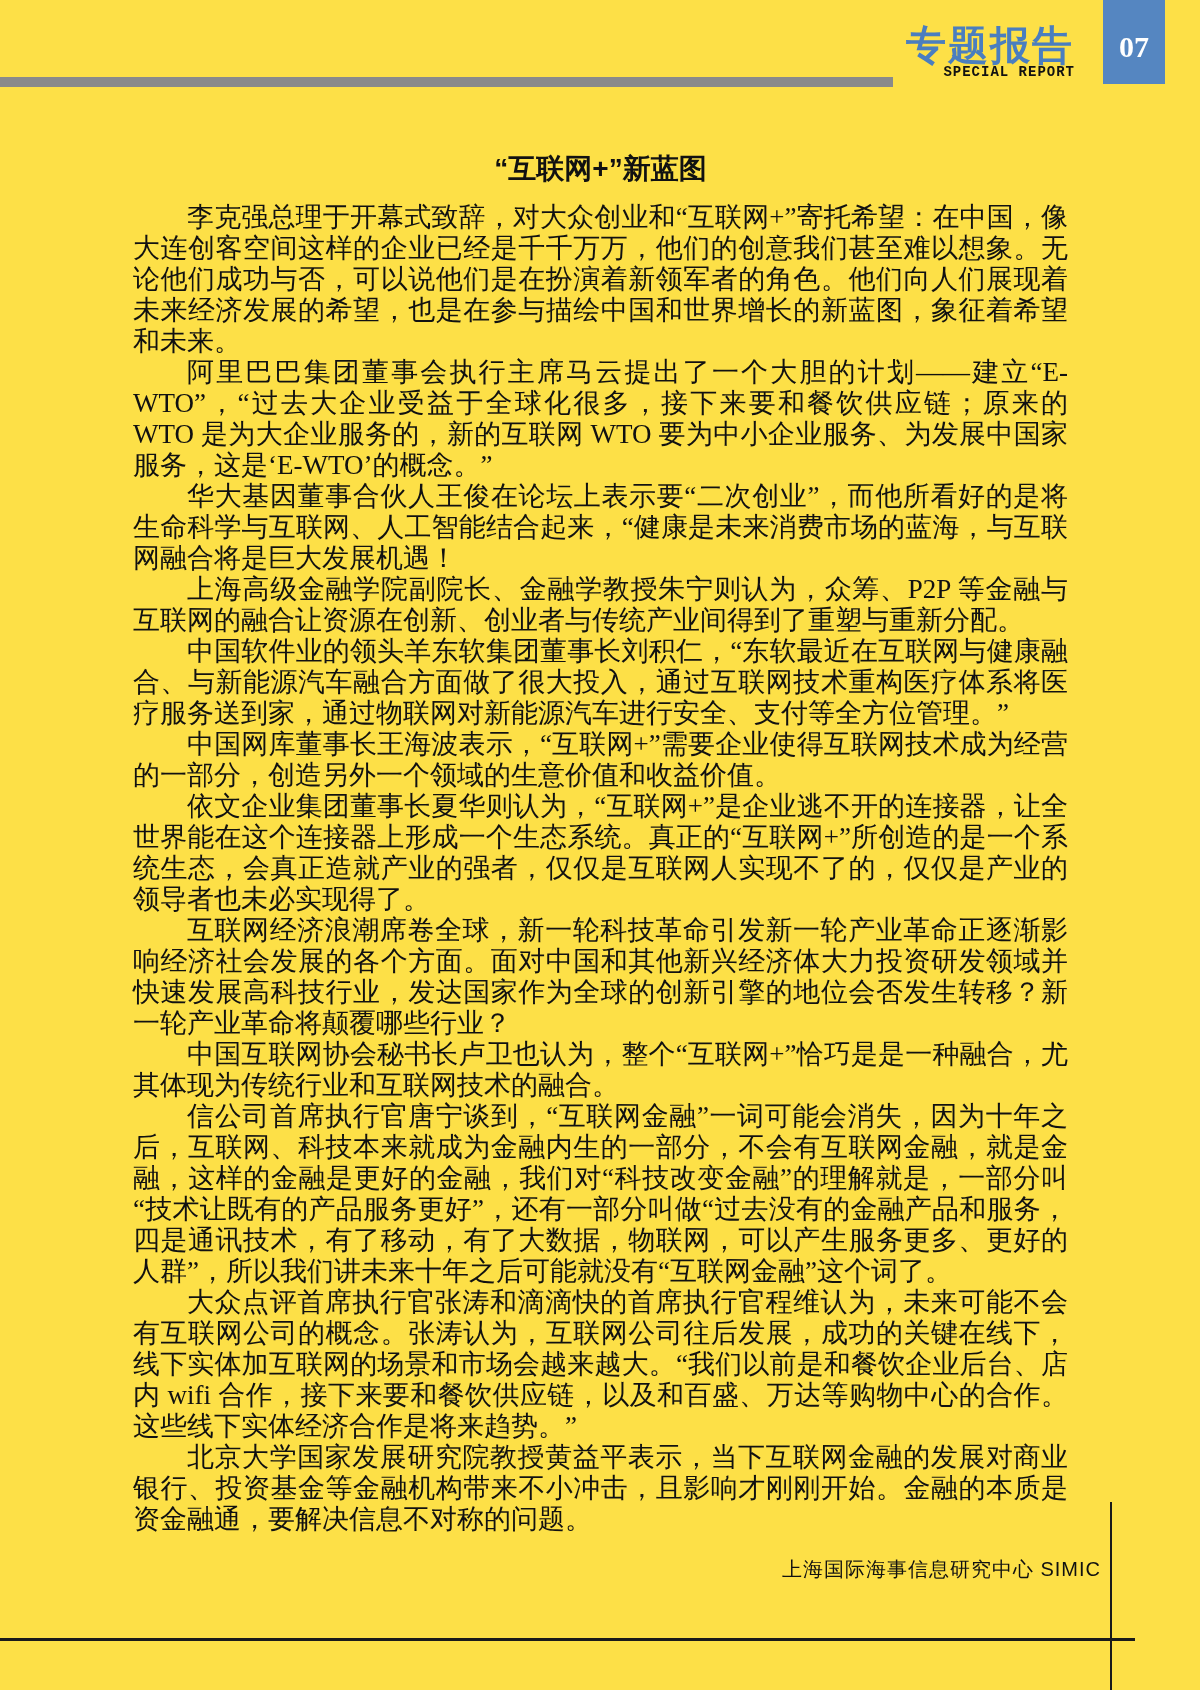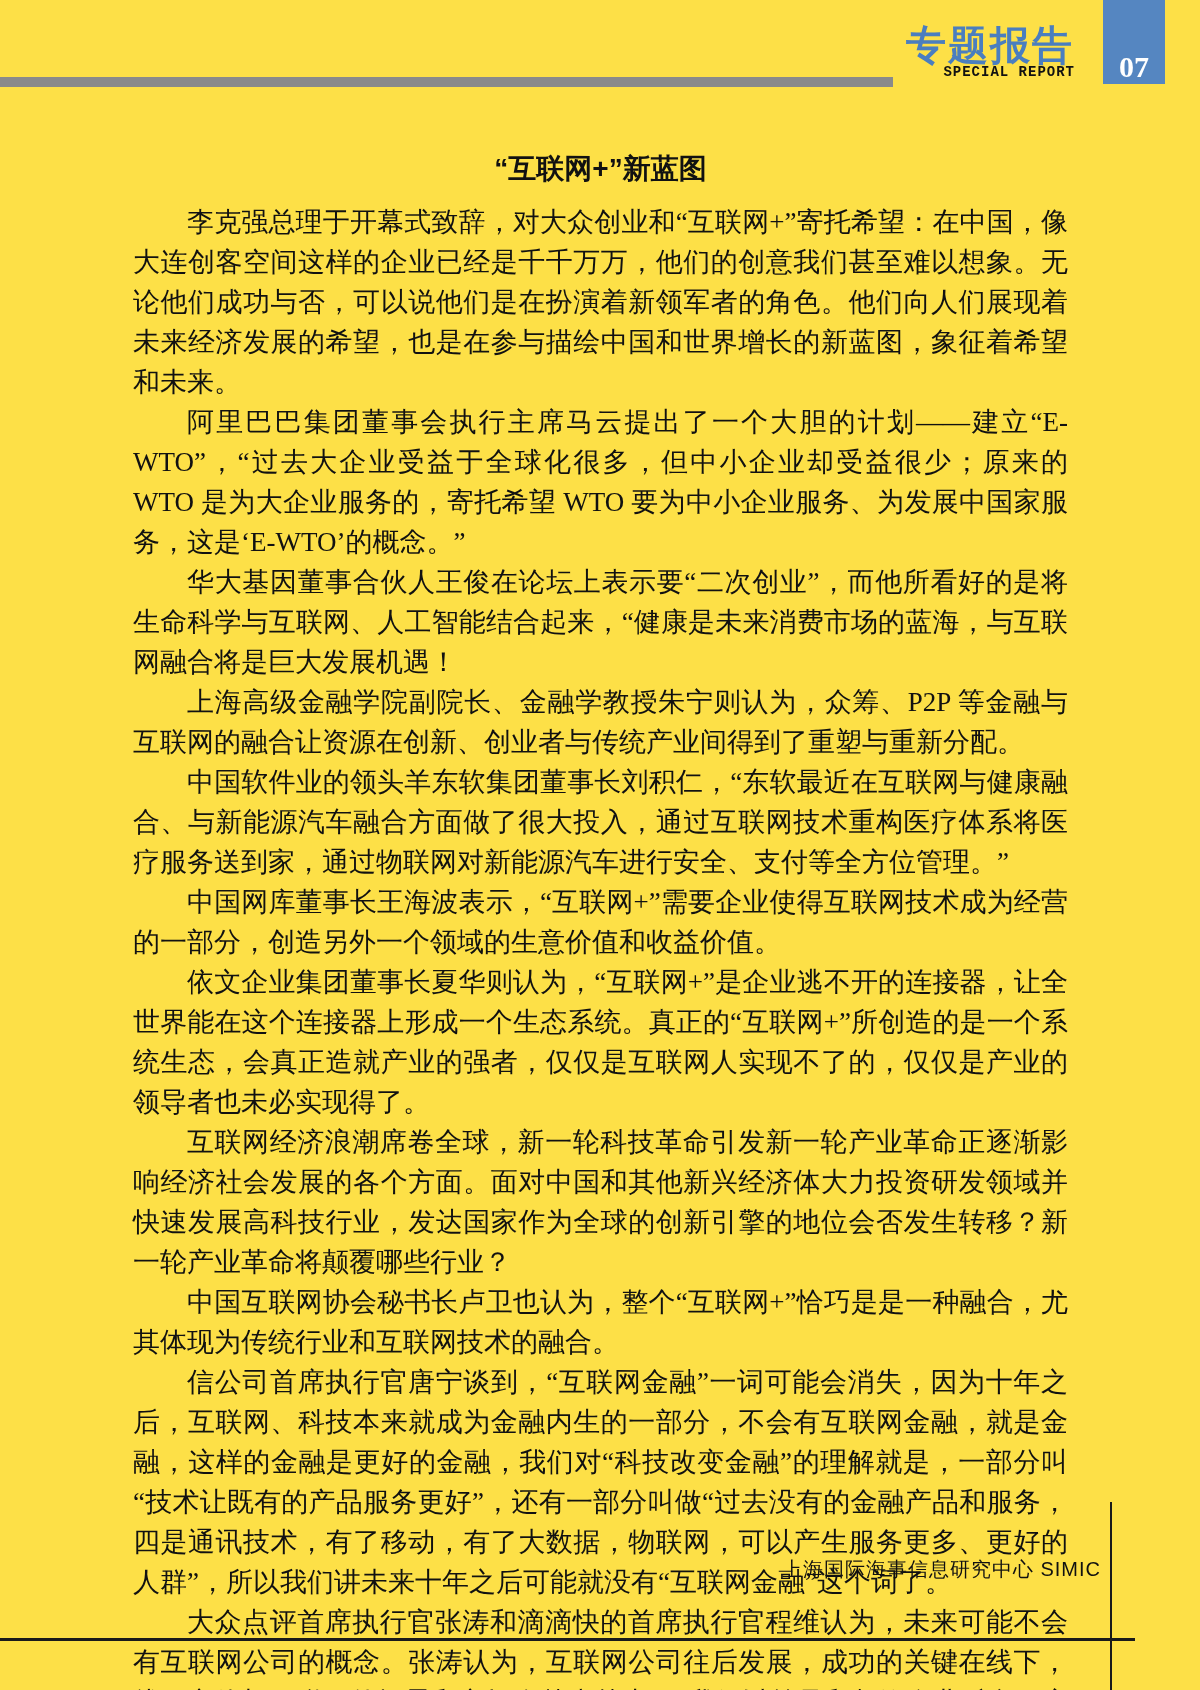--- a/index.html
+++ b/index.html
@@ -34,21 +34,21 @@
     font-size:14px;font-weight:bold;
     letter-spacing:1px;
     color:#111;
     text-align:right;
     white-space:nowrap;
   }
   .page-box{
     position:absolute;left:1103px;top:0;
     width:62px;height:84px;
     background:#5586c1;
-    display:flex;align-items:flex-end;justify-content:center;
+    display:flex;align-items:center;justify-content:center;
     padding-top:10px;box-sizing:border-box;
   }
   .page-box span{
     color:#ffffff;
     font-family:"Liberation Serif","DejaVu Serif",serif;
     font-size:30px;font-weight:bold;
   }
   
   .content{
     position:absolute;left:133px;top:138px;
@@ -57,21 +57,21 @@
   .section-title{
     margin:12px 0 14px 0;
     text-align:center;
     font-family:"Liberation Sans","DejaVu Sans",sans-serif;
     font-size:28px;font-weight:bold;
     color:#111;
   }
   .content p{
     margin:0;
     font-size:27px;
-    line-height:40px;
+    line-height:31px;
     text-align:justify;
     text-indent:2em;
     color:#111;
   }
   
   .footer-rule{
     position:absolute;left:0;top:1638px;
     width:1135px;height:3px;
     background:#1a1a1a;
   }
@@ -100,21 +100,21 @@
   <div class="header-cn">专题报告</div>
   <div class="header-en">SPECIAL REPORT</div>
   <div class="page-box">
     <span>07</span>
   </div>
 
   <div class="content">
     <h1 class="section-title">“互联网+”新蓝图</h1>
 
     <p>李克强总理于开幕式致辞，对大众创业和“互联网+”寄托希望：在中国，像大连创客空间这样的企业已经是千千万万，他们的创意我们甚至难以想象。无论他们成功与否，可以说他们是在扮演着新领军者的角色。他们向人们展现着未来经济发展的希望，也是在参与描绘中国和世界增长的新蓝图，象征着希望和未来。</p>
-    <p>阿里巴巴集团董事会执行主席马云提出了一个大胆的计划——建立“E-WTO”，“过去大企业受益于全球化很多，但中小企业却受益很少；原来的 WTO 是为大企业服务的，寄托希望 WTO 要为中小企业服务、为发展中国家服务，这是‘E-WTO’的概念。”</p>
+    <p>阿里巴巴集团董事会执行主席马云提出了一个大胆的计划——建立“E-WTO”，“过去大企业受益于全球化很多，接下来要和餐饮供应链；原来的 WTO 是为大企业服务的，新的互联网 WTO 要为中小企业服务、为发展中国家服务，这是‘E-WTO’的概念。”</p>
     <p>华大基因董事合伙人王俊在论坛上表示要“二次创业”，而他所看好的是将生命科学与互联网、人工智能结合起来，“健康是未来消费市场的蓝海，与互联网融合将是巨大发展机遇！</p>
     <p>上海高级金融学院副院长、金融学教授朱宁则认为，众筹、P2P 等金融与互联网的融合让资源在创新、创业者与传统产业间得到了重塑与重新分配。</p>
     <p>中国软件业的领头羊东软集团董事长刘积仁，“东软最近在互联网与健康融合、与新能源汽车融合方面做了很大投入，通过互联网技术重构医疗体系将医疗服务送到家，通过物联网对新能源汽车进行安全、支付等全方位管理。”</p>
     <p>中国网库董事长王海波表示，“互联网+”需要企业使得互联网技术成为经营的一部分，创造另外一个领域的生意价值和收益价值。</p>
     <p>依文企业集团董事长夏华则认为，“互联网+”是企业逃不开的连接器，让全世界能在这个连接器上形成一个生态系统。真正的“互联网+”所创造的是一个系统生态，会真正造就产业的强者，仅仅是互联网人实现不了的，仅仅是产业的领导者也未必实现得了。</p>
     <p>互联网经济浪潮席卷全球，新一轮科技革命引发新一轮产业革命正逐渐影响经济社会发展的各个方面。面对中国和其他新兴经济体大力投资研发领域并快速发展高科技行业，发达国家作为全球的创新引擎的地位会否发生转移？新一轮产业革命将颠覆哪些行业？</p>
     <p>中国互联网协会秘书长卢卫也认为，整个“互联网+”恰巧是是一种融合，尤其体现为传统行业和互联网技术的融合。</p>
     <p>信公司首席执行官唐宁谈到，“互联网金融”一词可能会消失，因为十年之后，互联网、科技本来就成为金融内生的一部分，不会有互联网金融，就是金融，这样的金融是更好的金融，我们对“科技改变金融”的理解就是，一部分叫“技术让既有的产品服务更好”，还有一部分叫做“过去没有的金融产品和服务，四是通讯技术，有了移动，有了大数据，物联网，可以产生服务更多、更好的人群”，所以我们讲未来十年之后可能就没有“互联网金融”这个词了。</p>
     <p>大众点评首席执行官张涛和滴滴快的首席执行官程维认为，未来可能不会有互联网公司的概念。张涛认为，互联网公司往后发展，成功的关键在线下，线下实体加互联网的场景和市场会越来越大。“我们以前是和餐饮企业后台、店内 wifi 合作，接下来要和餐饮供应链，以及和百盛、万达等购物中心的合作。这些线下实体经济合作是将来趋势。”</p>
     <p>北京大学国家发展研究院教授黄益平表示，当下互联网金融的发展对商业银行、投资基金等金融机构带来不小冲击，且影响才刚刚开始。金融的本质是资金融通，要解决信息不对称的问题。</p>

